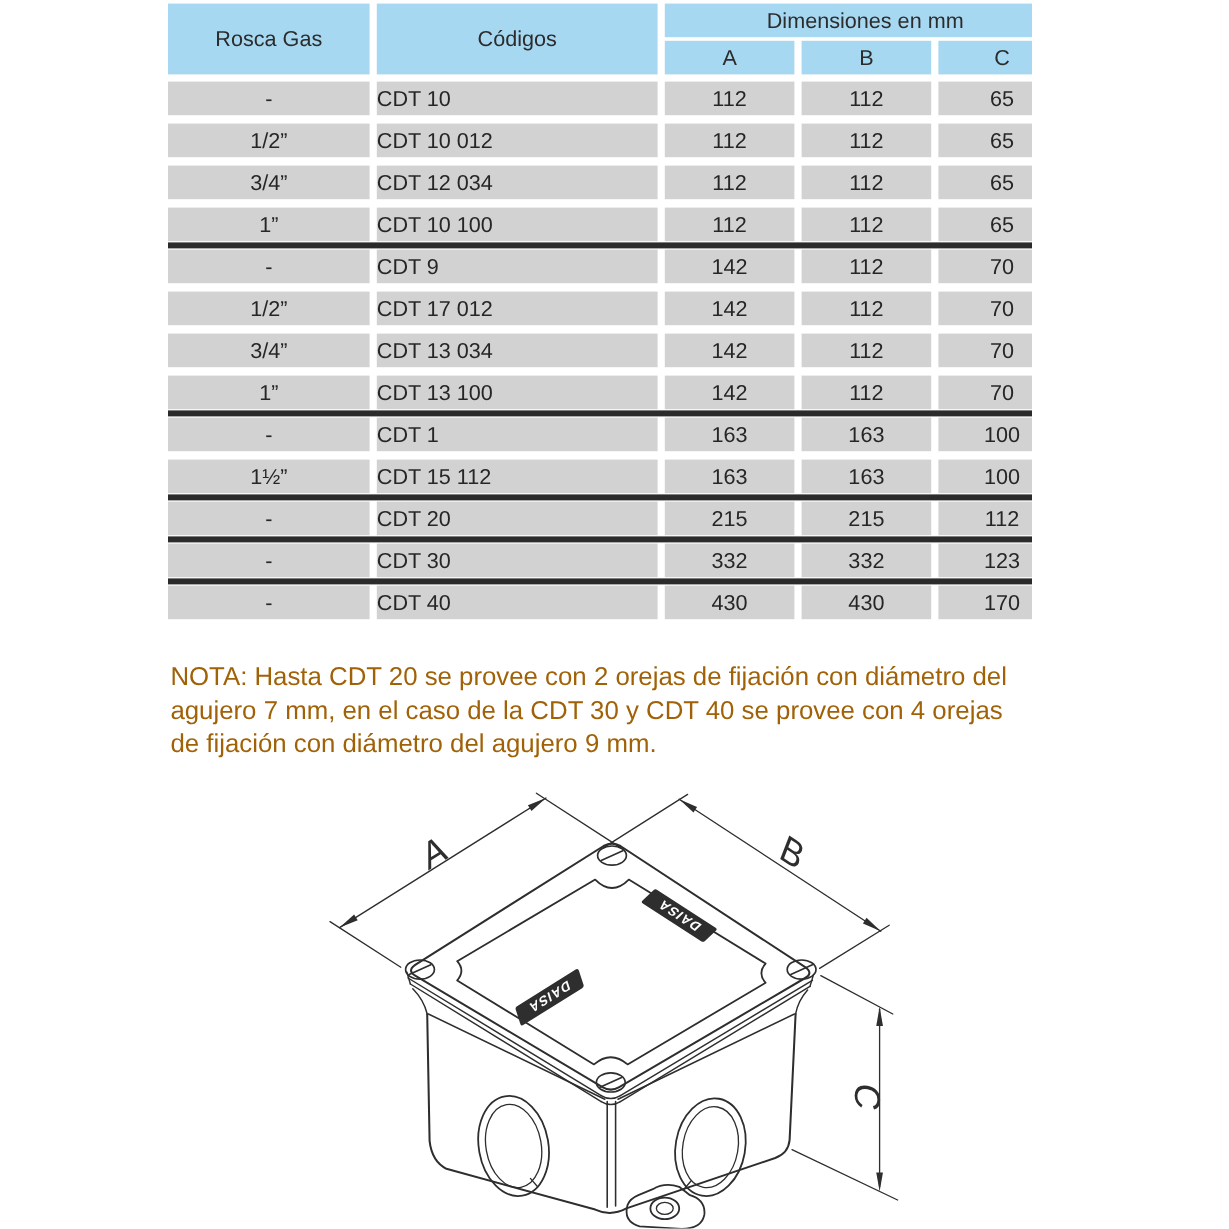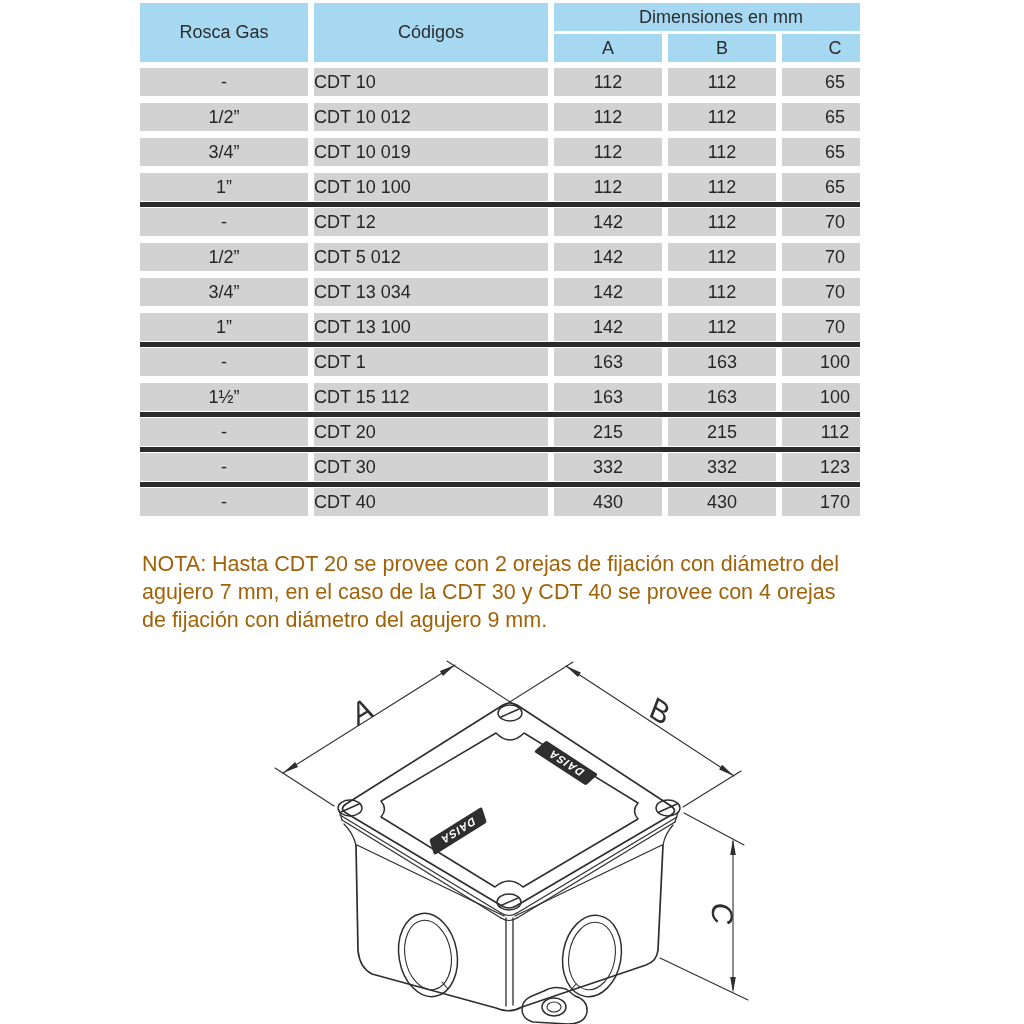--- a/index.html
+++ b/index.html
@@ -57,43 +57,43 @@
         </div>
         <div class="trow">
           <div class="cell">1/2”</div>
           <div class="cell codigo">CDT 10 012</div>
           <div class="cell">112</div>
           <div class="cell">112</div>
           <div class="cell">65</div>
         </div>
         <div class="trow">
           <div class="cell">3/4”</div>
-          <div class="cell codigo">CDT 10 019</div>
+          <div class="cell codigo">CDT 12 034</div>
           <div class="cell">112</div>
           <div class="cell">112</div>
           <div class="cell">65</div>
         </div>
         <div class="trow">
           <div class="cell">1”</div>
           <div class="cell codigo">CDT 10 100</div>
           <div class="cell">112</div>
           <div class="cell">112</div>
           <div class="cell">65</div>
         </div>
         <div class="group-sep"></div>
         <div class="trow">
           <div class="cell">-</div>
-          <div class="cell codigo">CDT 12</div>
+          <div class="cell codigo">CDT 9</div>
           <div class="cell">142</div>
           <div class="cell">112</div>
           <div class="cell">70</div>
         </div>
         <div class="trow">
           <div class="cell">1/2”</div>
-          <div class="cell codigo">CDT 5 012</div>
+          <div class="cell codigo">CDT 17 012</div>
           <div class="cell">142</div>
           <div class="cell">112</div>
           <div class="cell">70</div>
         </div>
         <div class="trow">
           <div class="cell">3/4”</div>
           <div class="cell codigo">CDT 13 034</div>
           <div class="cell">142</div>
           <div class="cell">112</div>
           <div class="cell">70</div>

